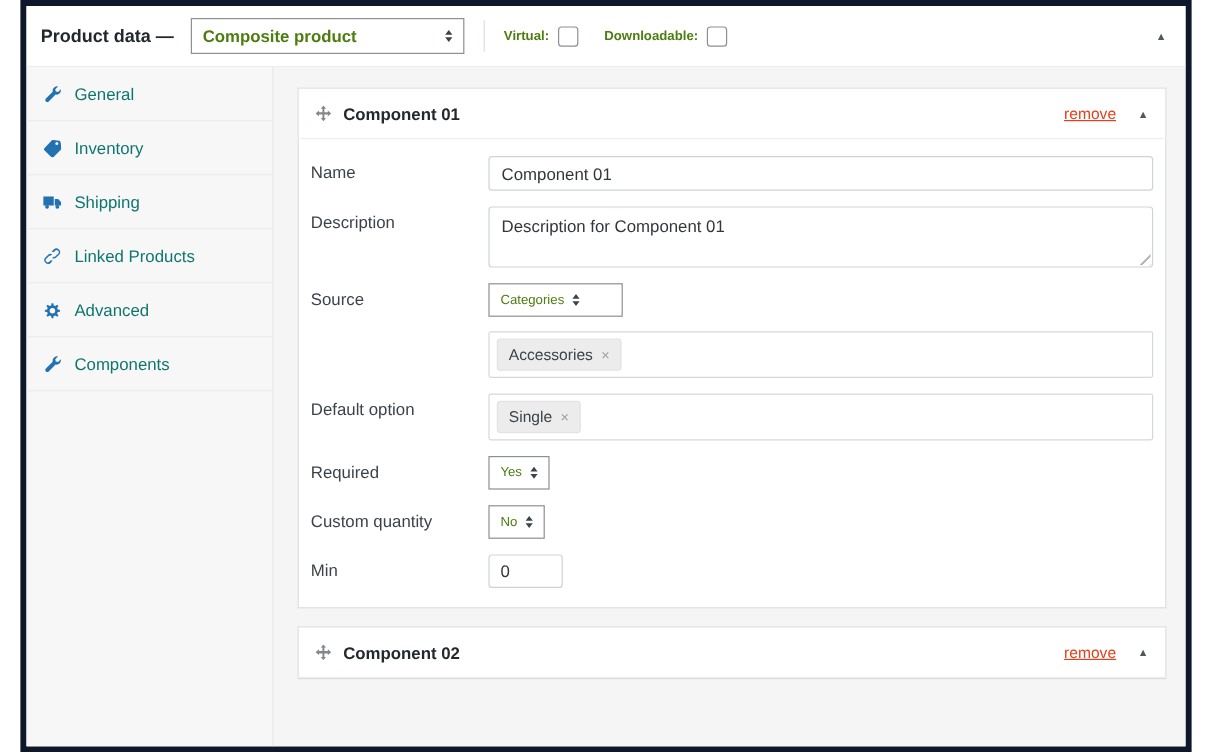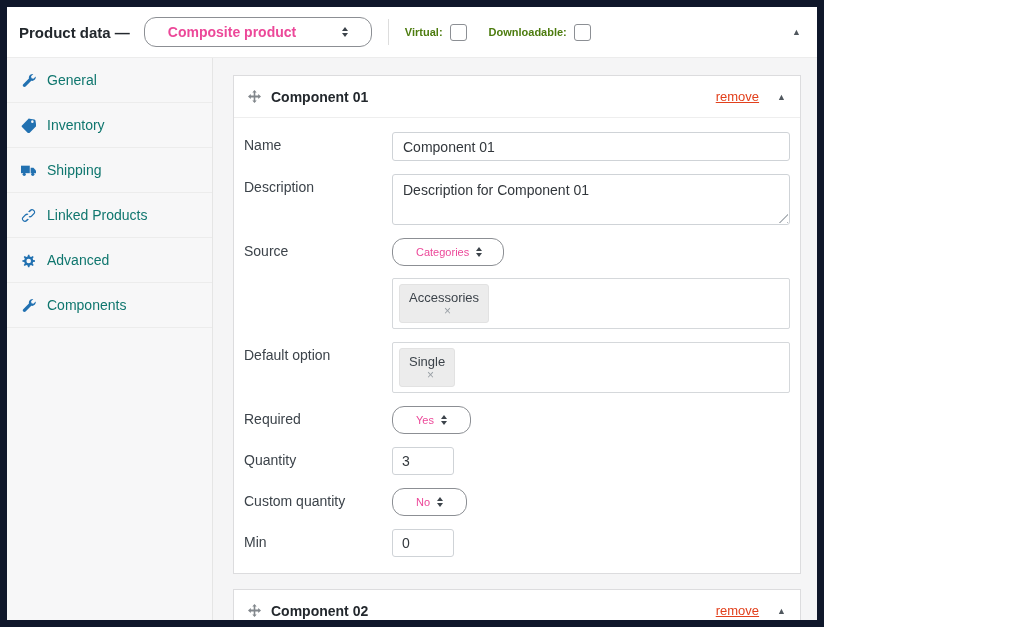--- a/index.html
+++ b/index.html
@@ -1,24 +1,24 @@
 <!DOCTYPE html>
 <html><head>
 <meta charset="utf-8">
 <style>
   * { margin:0; padding:0; box-sizing:border-box; }
   html,body { background:#fff; }
   body { font-family:"Liberation Sans", sans-serif; color:#3c434a; }
 
-  .frame { width:824px; height:627px; border:7px solid #0f172a; background:#fff; overflow:hidden; display:flex; flex-direction:column; }
+  .frame { width:976px; height:627px; border:5px solid #0f172a; background:#fff; overflow:hidden; display:flex; flex-direction:column;margin-left:17px; }
 
   
   .pd-header { height:51px; flex:0 0 51px; display:flex; align-items:center; padding:0 16px 0 12px; background:#fff; border-bottom:1px solid #ececec; }
   .pd-title { font-size:15px; font-weight:700; color:#23282d; }
-  .fake-select { display:inline-flex; align-items:center; background:#fff; border:1px solid #8c8f94; border-radius:12px; height:30px; padding:0 23px; cursor:pointer; color:#ec4899; }
+  .fake-select { display:inline-flex; align-items:center; background:#fff; border:1px solid #8c8f94; border-radius:0; height:30px; padding:0 9px; cursor:pointer; color:#4d7c0f; }
   .pd-type-select { width:228px; margin-left:14px; font-weight:600; font-size:14px; }
   .pd-type-select .sel-label { flex:1; }
   .spin { display:inline-flex; flex-direction:column; align-items:center; row-gap:2px; margin-left:7px; }
   .spin i { display:block; width:0; height:0; border-left:3.5px solid transparent; border-right:3.5px solid transparent; }
   .spin .up { border-bottom:4.5px solid #3c434a; }
   .spin .dn { border-top:4.5px solid #3c434a; }
   .v-divider { width:1px; height:26px; background:#ddd; margin:0 16px; }
   .check-label { font-size:11px; font-weight:700; color:#4d7c0f; }
   .checkbox { width:17px; height:17px; border:1px solid #8c8f94; border-radius:3px; background:#fff; margin-left:7px; cursor:pointer; }
   .gap22 { width:22px; }
@@ -54,21 +54,21 @@
   .num-input { width:62px; height:28px; border:1px solid #cfd3d7; border-radius:3px; padding:0 9px; font-size:14px; color:#32373c; font-family:"Liberation Sans", sans-serif; background:#fff; }
   .ta-wrap { position:relative; }
   textarea.desc { width:100%; height:51px; border:1px solid #cfd3d7; border-radius:3px; padding:7px 10px; font-size:14px; color:#32373c; font-family:"Liberation Sans", sans-serif; resize:none; display:block; background:#fff; }
   .resize-grip { position:absolute; right:2px; bottom:2px; width:10px; height:10px;
     background:repeating-linear-gradient(135deg, transparent 0 2px, #b4b9be 2px 3.5px, transparent 3.5px 5.5px);
     clip-path:polygon(100% 0, 100% 100%, 0 100%); }
 
   .small-select { height:28px; font-size:11px; }
   .sub-gap { height:12px; }
   .tag-box { width:100%; min-height:38px; border:1px solid #d5d8db; border-radius:2px; background:#fff; padding:5px 6px; display:flex; align-items:center; flex-wrap:wrap; cursor:text; }
-  .chip { display:inline-flex; align-items:center; background:#ececec; border:1px solid #e2e2e2; border-radius:3px; padding:5px 9px; font-size:13px; color:#3c434a;flex-direction:column; }
+  .chip { display:inline-flex; align-items:center; background:#ececec; border:1px solid #e2e2e2; border-radius:3px; padding:5px 9px; font-size:13px; color:#3c434a; }
   .chip-x { margin-left:7px; color:#9aa0a6; font-size:12px; cursor:pointer; line-height:1; }
 </style>
 </head>
 <body>
 
 <div class="frame">
 
   <div class="pd-header">
     <span class="pd-title">Product data —</span>
 
@@ -217,26 +217,20 @@
               <div class="fake-select small-select">
                 <span class="sel-label">Yes</span>
                 <span class="spin">
                     <i class="up"></i>
                     <i class="dn"></i>
                   </span>
               </div>
             </div>
           </div>
 
-          <div class="row">
-            <label>Quantity</label>
-            <div class="field">
-              <input class="num-input" type="text" value="3" style="">
-            </div>
-          </div>
 
           <div class="row">
             <label>Custom quantity</label>
             <div class="field">
               <div class="fake-select small-select">
                 <span class="sel-label">No</span>
                 <span class="spin">
                     <i class="up"></i>
                     <i class="dn"></i>
                   </span>

